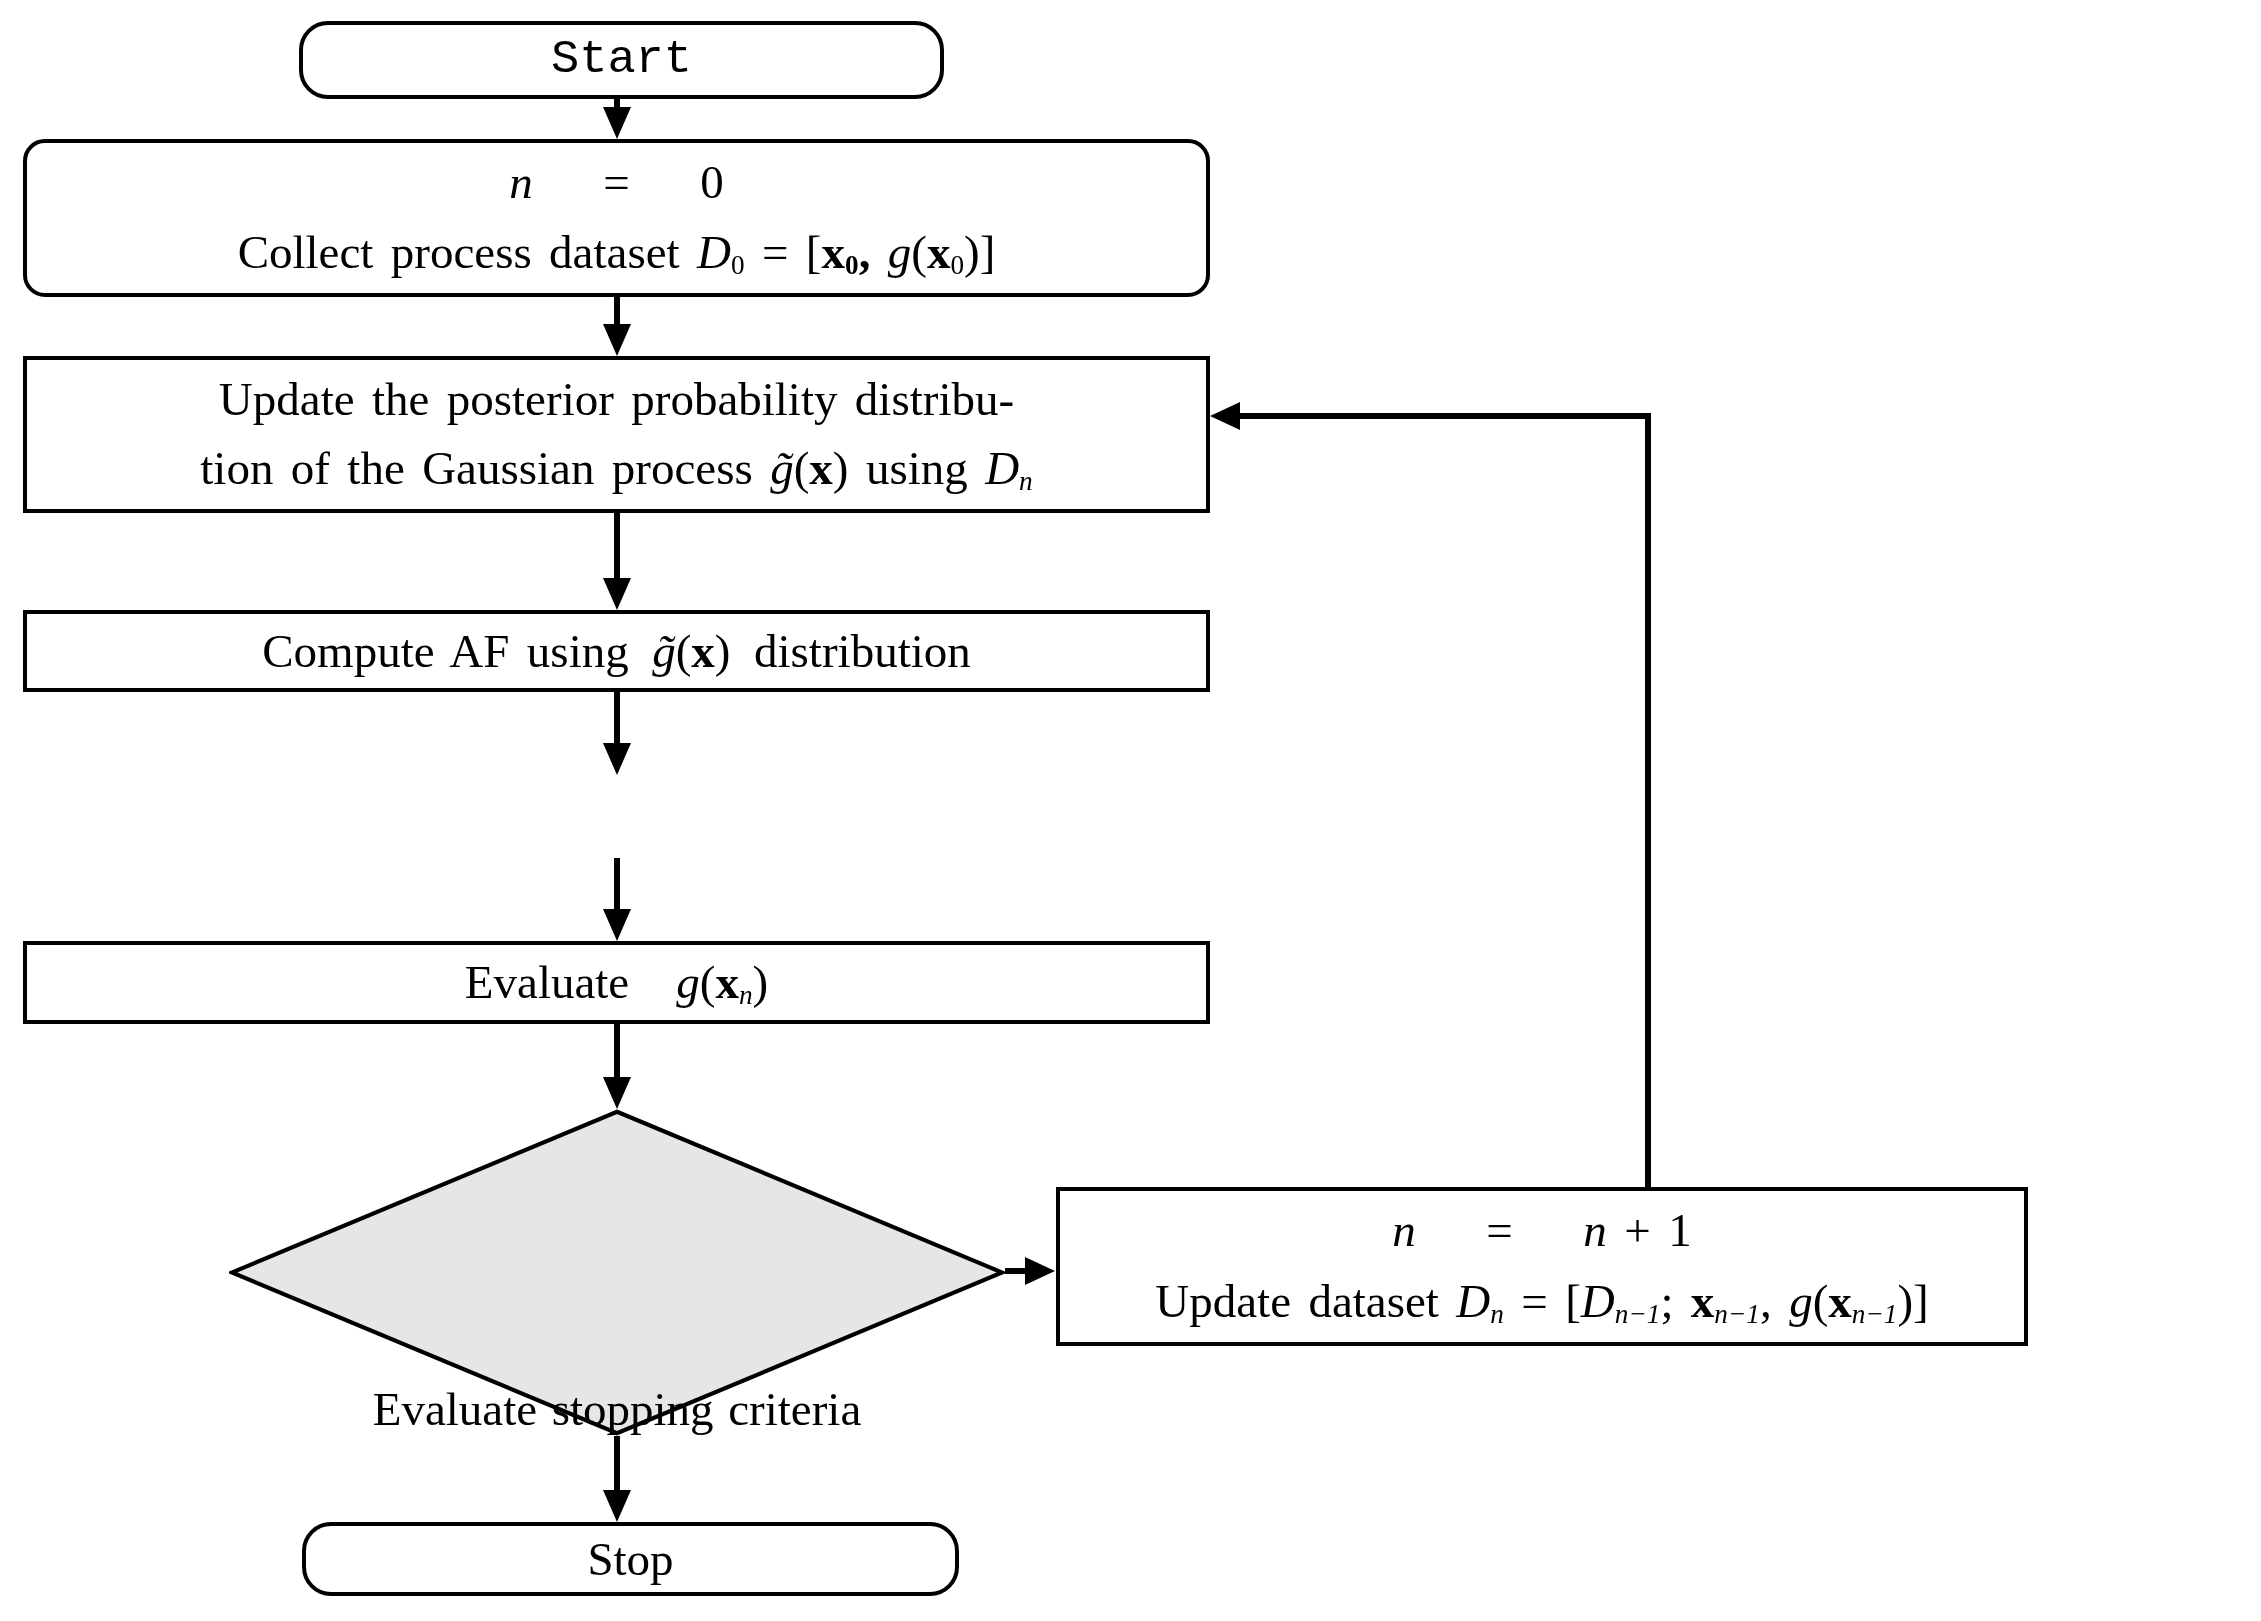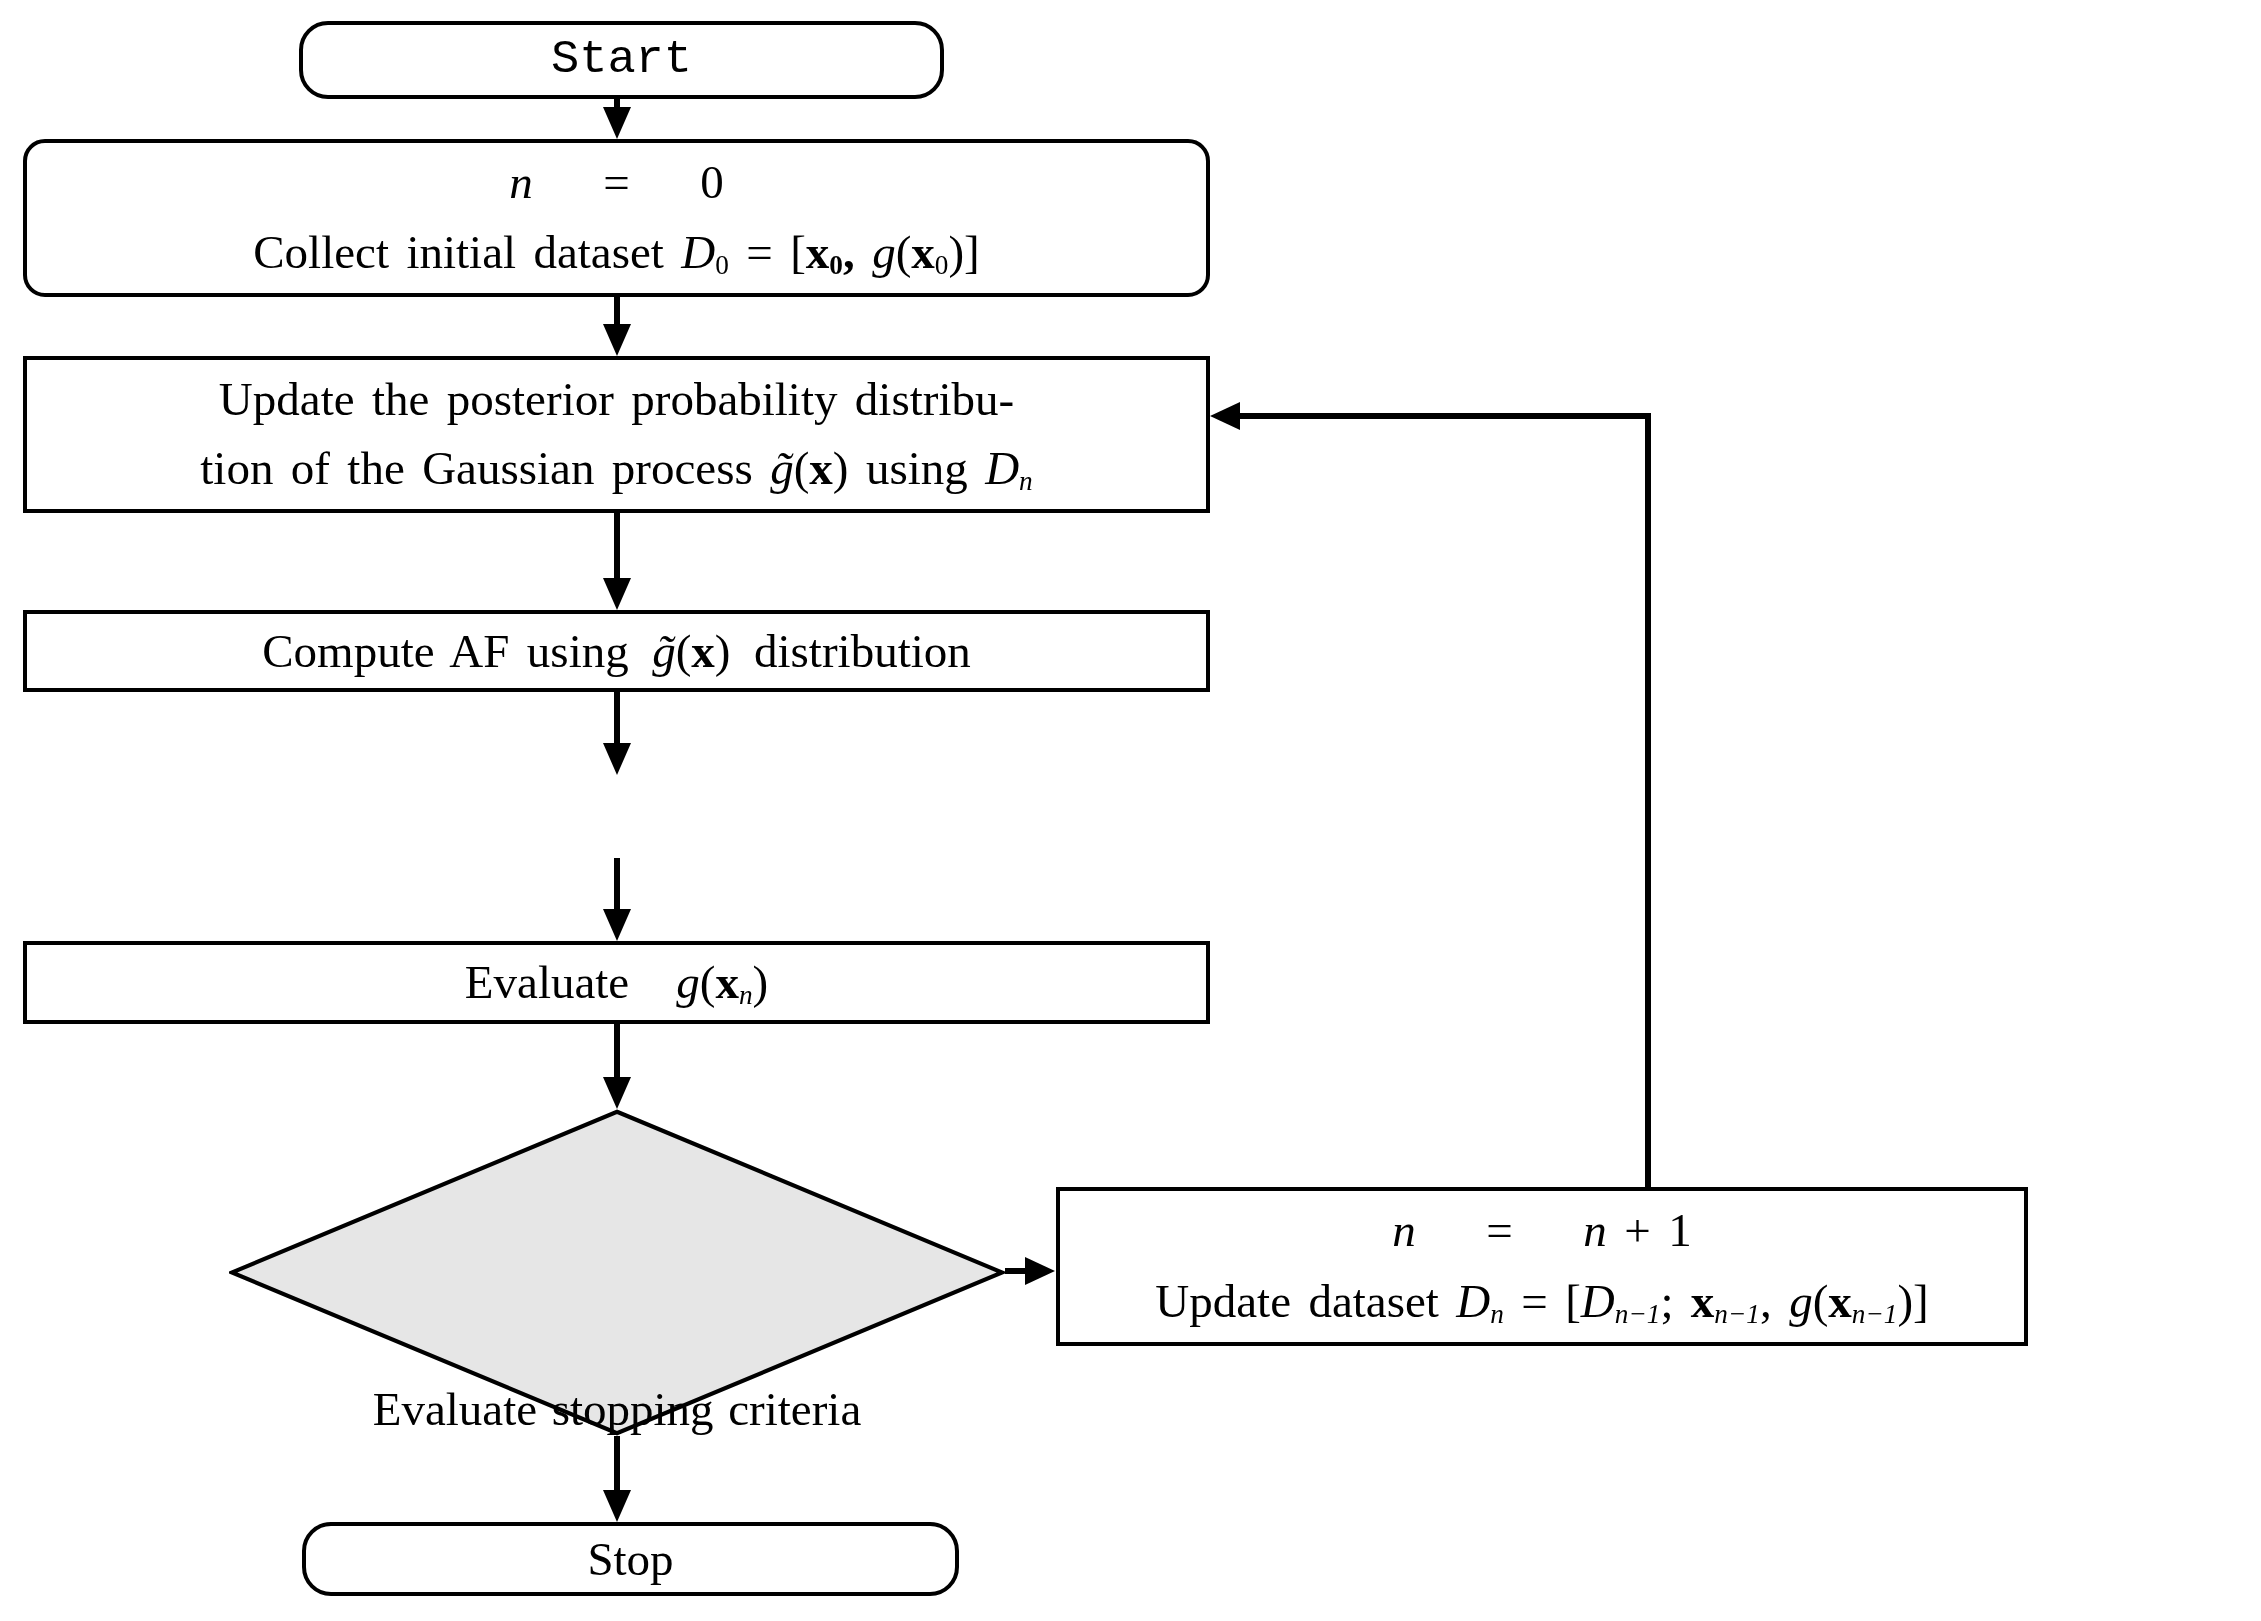--- a/index.html
+++ b/index.html
@@ -57,21 +57,21 @@
 <body>
 
 <div class="canvas">
 
   <div class="node rounded" style="left:299px;top:21px;width:645px;height:78px;font-family:Liberation Mono, monospace;">
     <div class="bline">Start</div>
   </div>
 
   <div class="node two" style="left:23px;top:139px;width:1187px;height:158px;border-radius:22px;">
     <div class="bline"><span class="sg-it">n</span><span>  =  </span><span>0</span></div>
-    <div class="bline"><span>Collect initial dataset </span><span class="sg-it">D</span><span class="sg-sub">0</span><span> = [</span><span class="sg-b">x</span><span class="sg-b sg-sub">0</span><span class="sg-b">, </span><span class="sg-it">g</span><span>(</span><span class="sg-b">x</span><span class="sg-sub">0</span><span>)]</span></div>
+    <div class="bline"><span>Collect process dataset </span><span class="sg-it">D</span><span class="sg-sub">0</span><span> = [</span><span class="sg-b">x</span><span class="sg-b sg-sub">0</span><span class="sg-b">, </span><span class="sg-it">g</span><span>(</span><span class="sg-b">x</span><span class="sg-sub">0</span><span>)]</span></div>
   </div>
 
   <div class="node" style="left:23px;top:610px;width:1187px;height:82px;">
     <div class="bline"><span>Compute AF using </span><span class="sg-it">g̃</span><span>(</span><span class="sg-b">x</span><span>) distribution</span></div>
   </div>
 
   <div class="node two" style="left:23px;top:356px;width:1187px;height:157px;">
     <div class="bline"><span>Update the posterior probability distribu-</span></div>
     <div class="bline"><span>tion of the Gaussian process </span><span class="sg-it">g̃</span><span>(</span><span class="sg-b">x</span><span>) using </span><span class="sg-it">D</span><span class="sg-it sg-sub">n</span></div>
   </div>

